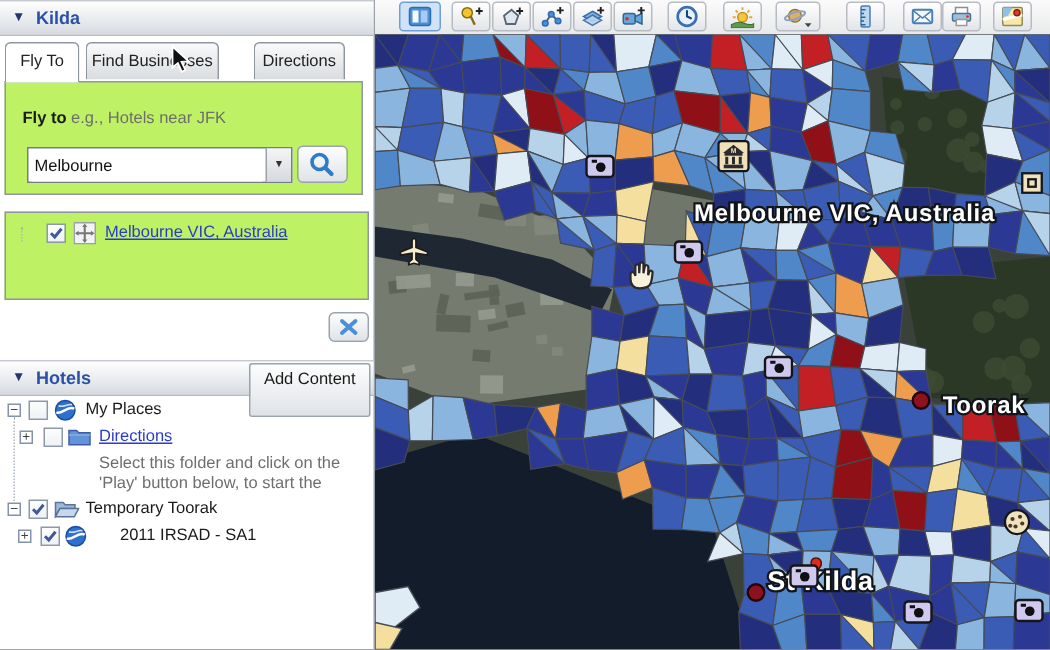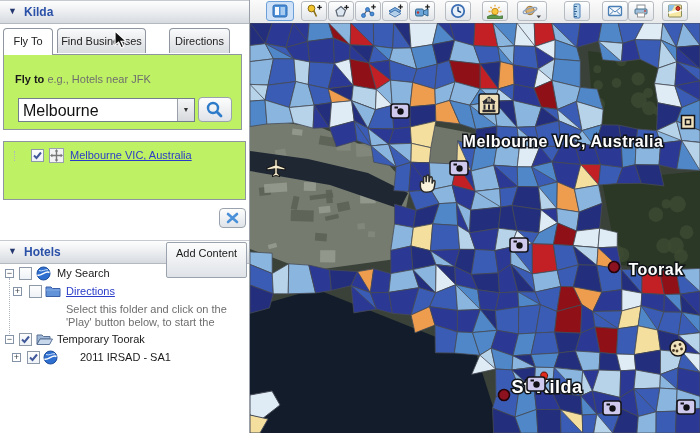--- a/index.html
+++ b/index.html
@@ -18,21 +18,21 @@
        border-radius:4px 4px 0 0;background:linear-gradient(#f9fafb,#d9dce0);
        text-align:center;padding-top:6px;color:#222;}
   .tab.active{background:#fff;height:27px;z-index:5;}
   
   .wbox{position:absolute;box-sizing:border-box;background:#bef264;border:1px solid #8f969f;}
   .hint{color:#6e6e6e;}
   
   #combo{position:absolute;left:18px;top:98px;width:177px;height:24px;box-sizing:border-box;
          border:1px solid #757f8c;background:#fff;}
   #combo input{position:absolute;left:2px;top:2px;width:150px;height:18px;border:none;outline:none;
-         font-family:"Liberation Sans",sans-serif;font-size:16px;color:#111;}
+         font-family:"Liberation Sans",sans-serif;font-size:11px;color:#111;}
   #combo .drop{position:absolute;right:0;top:0;width:17px;height:22px;box-sizing:border-box;
          background:linear-gradient(#f4f5f6,#d6d9dd);border-left:1px solid #9aa1aa;
          text-align:center;font-size:7px;color:#333;line-height:22px;}
   .gbtn{position:absolute;box-sizing:border-box;border:1px solid #9aa3ad;border-radius:4px;
         background:linear-gradient(#fdfdfd,#dfe3e8);}
   
   .tree-row{position:absolute;height:15px;}
   .expander{position:absolute;top:2px;width:9px;height:9px;box-sizing:border-box;border:1px solid #8593a8;
             background:#fff;font-size:9px;line-height:6px;text-align:center;color:#3a3f47;}
   .cb{position:absolute;top:0;width:13px;height:13px;box-sizing:border-box;border:1px solid #8e99a8;
@@ -122,21 +122,21 @@
     <div class="tree-row" style="left:0;top:267px;width:245px;">
       <span class="expander" style="left:5px;">−</span>
       <span class="cb" style="left:19px;"></span>
       <span class="tico" style="left:36px;">
         <svg width="15" height="15" viewBox="0 0 15 15">
             <circle cx="7.5" cy="7.5" r="6.5" fill="#2f6fd0" stroke="#1c4d9b"></circle>
             <path d="M1.5,9 C5,10.5 10,4 13.5,6.5" stroke="#fff" stroke-width="1.6" fill="none"></path>
             <path d="M3,4.5 C6,6 9,3 12,3.8" stroke="#cfe2f7" stroke-width="1" fill="none"></path>
           </svg>
       </span>
-      <span class="tlabel" style="left:57px;">My Search</span>
+      <span class="tlabel" style="left:57px;">My Places</span>
     </div>
 
     <div class="tree-row" style="left:0;top:285px;width:245px;">
       <span class="expander" style="left:13px;">+</span>
       <span class="cb" style="left:29px;"></span>
       <span class="tico" style="left:45px;">
         <svg width="16" height="14" viewBox="0 0 16 14">
             <path d="M1,3 L6,3 L7.5,4.5 L15,4.5 L15,12.5 L1,12.5 Z" fill="#6292d8" stroke="#3a5fa8"></path>
             <path d="M1,6 L15,6" stroke="#88aee4" stroke-width="1"></path>
           </svg>

